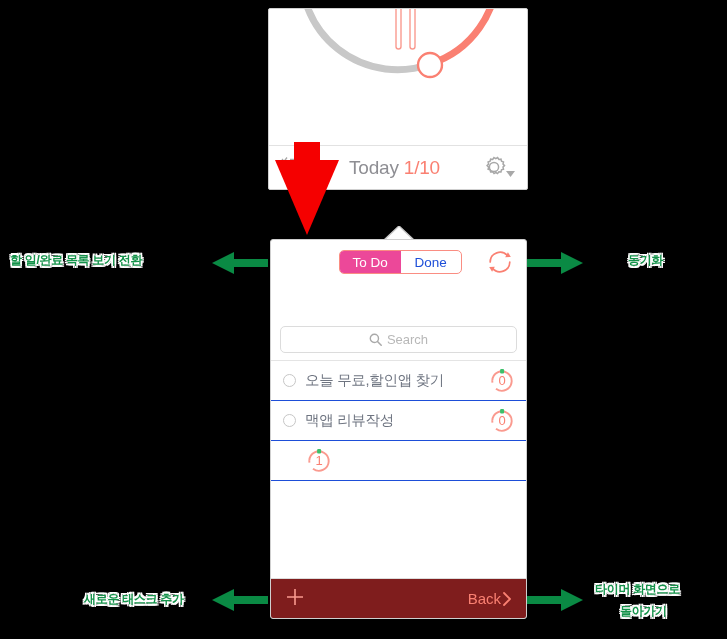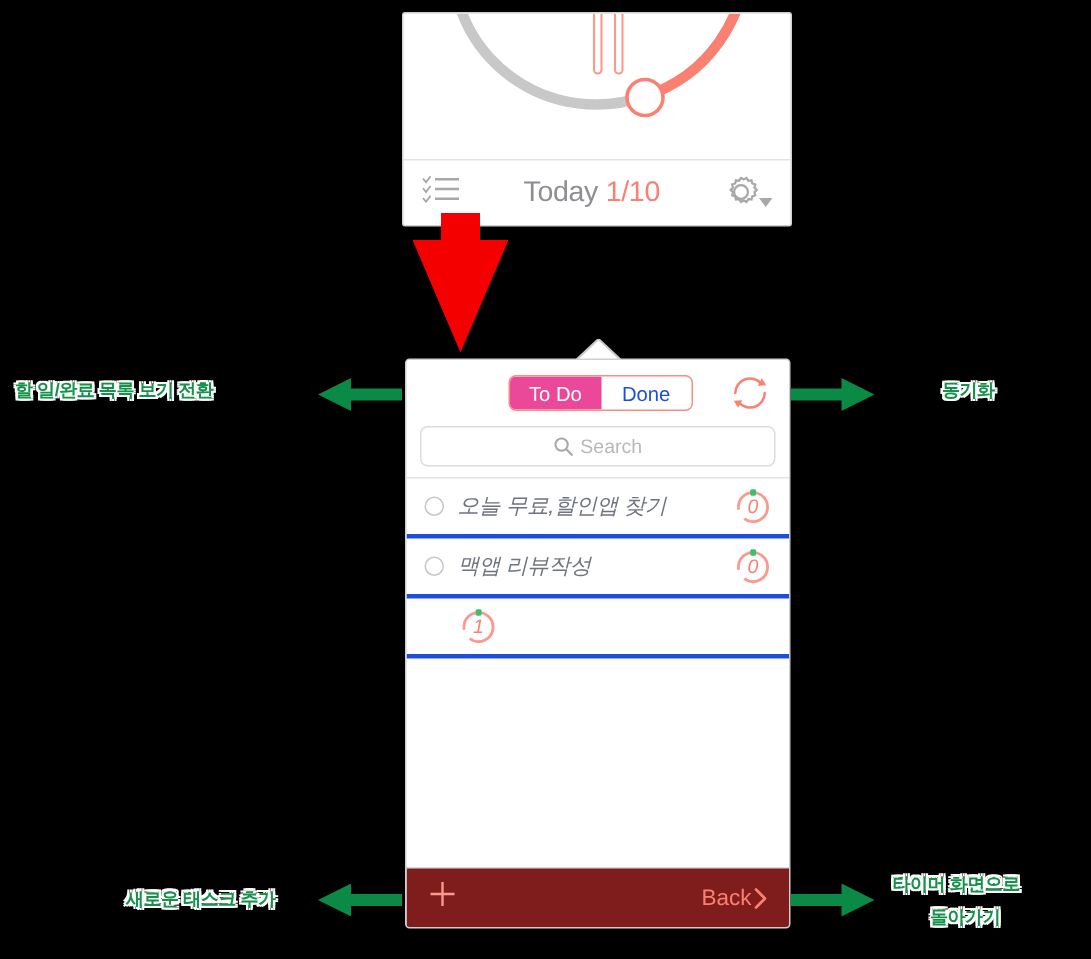--- a/index.html
+++ b/index.html
@@ -37,21 +37,21 @@
   .panel {
     position: absolute;
     background: #ffffff;
     border: 1px solid #cfcfcf;
     box-sizing: border-box;
   }
 
   
   #timer-panel {
     left: 268px; top: 8px;
-    width: 260px; height: 143px;
+    width: 260px; height: 182px;
     border-radius: 2px;
     overflow: hidden;
   }
   #timer-arc-wrap {
     position: absolute;
     left: 0; top: 0; width: 258px; height: 100px;
     overflow: hidden;
   }
   #timer-bottom-bar {
     position: absolute;
@@ -118,36 +118,36 @@
   #search-row { padding: 0 9px 7px 9px; }
   #search-box {
     height: 25px;
     border: 1px solid #dcdcdc;
     border-radius: 5px;
     display: flex;
     align-items: center;
     justify-content: center;
     gap: 5px;
     background: #fff;
+    margin-top: 42px;
   }
   #search-placeholder {
     font-size: 13px;
     color: #b8b8b8;
   }
   
   #task-list { border-top: 1px solid #e4e4e4; }
   .task-row {
     height: 40px;
-    border-bottom: 3px solid #1d4ed8;
+    border-bottom: 1px solid #1d4ed8;
     display: flex;
     align-items: center;
     padding: 0 10px 0 12px;
     box-sizing: border-box;
     position: relative;
-    font-style: italic;
   }
   .task-radio {
     width: 13px; height: 13px;
     border: 1.4px solid #c6c6c6;
     border-radius: 50%;
     flex: 0 0 auto;
     margin-right: 9px;
     box-sizing: border-box;
   }
   .task-radio.hidden { visibility: hidden; }

